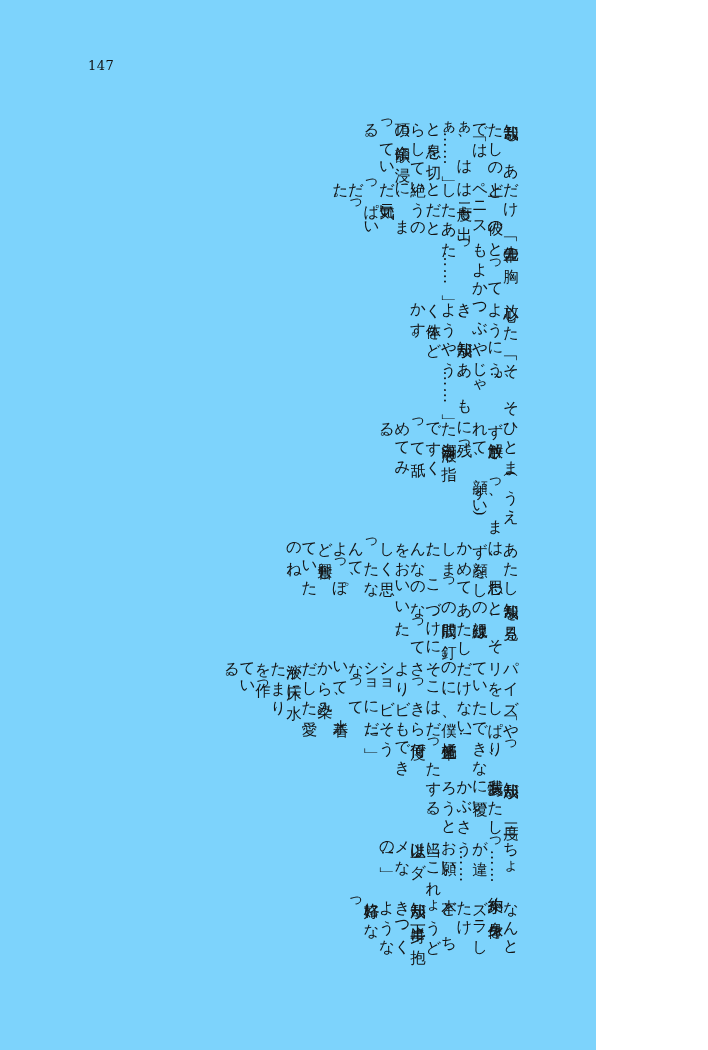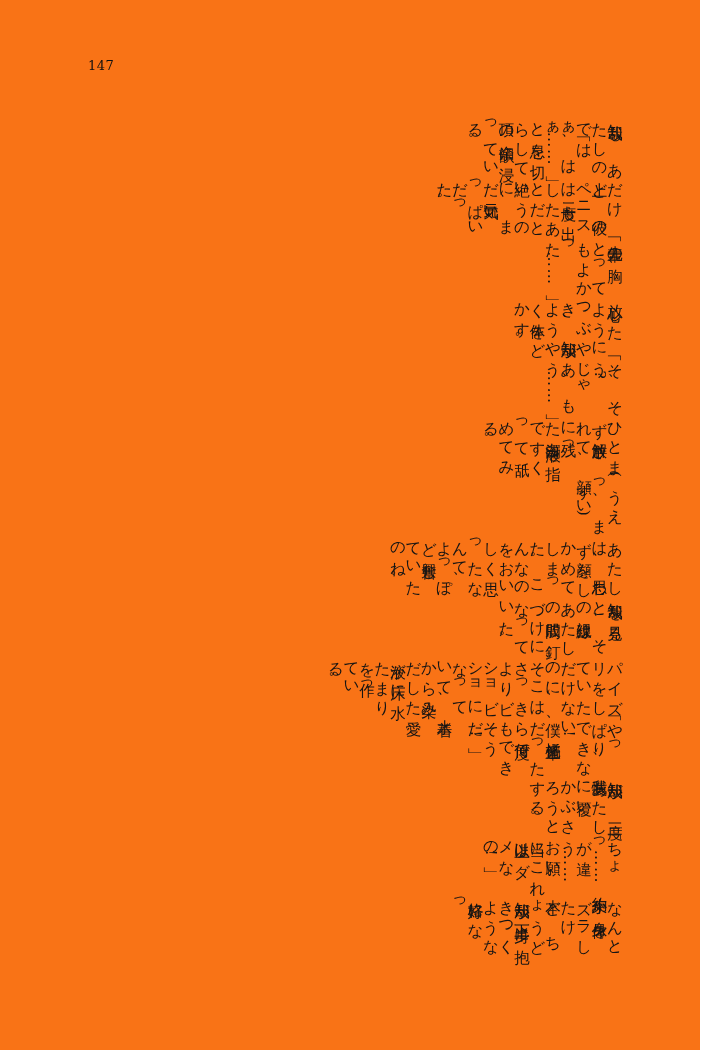--- a/index.html
+++ b/index.html
@@ -10,23 +10,23 @@
   body {
     width: 708px;
     height: 1050px;
     overflow: hidden;
     font-family: "DejaVu Serif", "Liberation Serif", serif;
     color: #1a1a1a;
   }
 
   #page {
     position: relative;
-    width: 700px;
+    width: 596px;
     height: 1050px;
-    background: #f97316;
+    background: #7dd3fc;
   }
 
   
   #page-number {
     position: absolute;
     top: 58px;
     left: 88px;
     font-size: 13px;
     letter-spacing: 0.5px;
     color: #111111;

